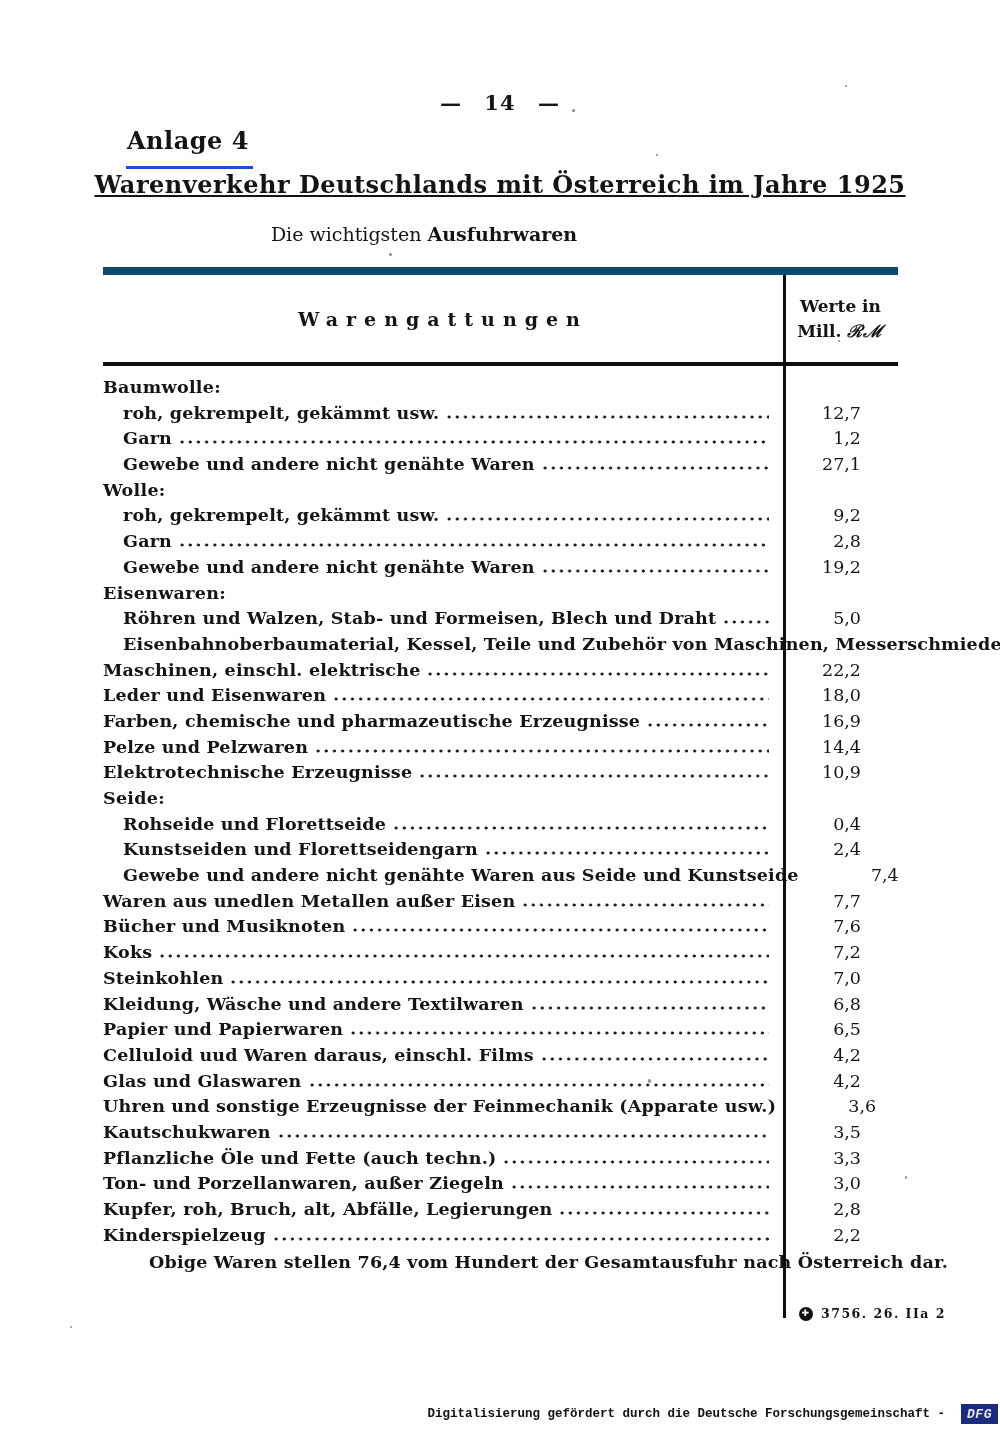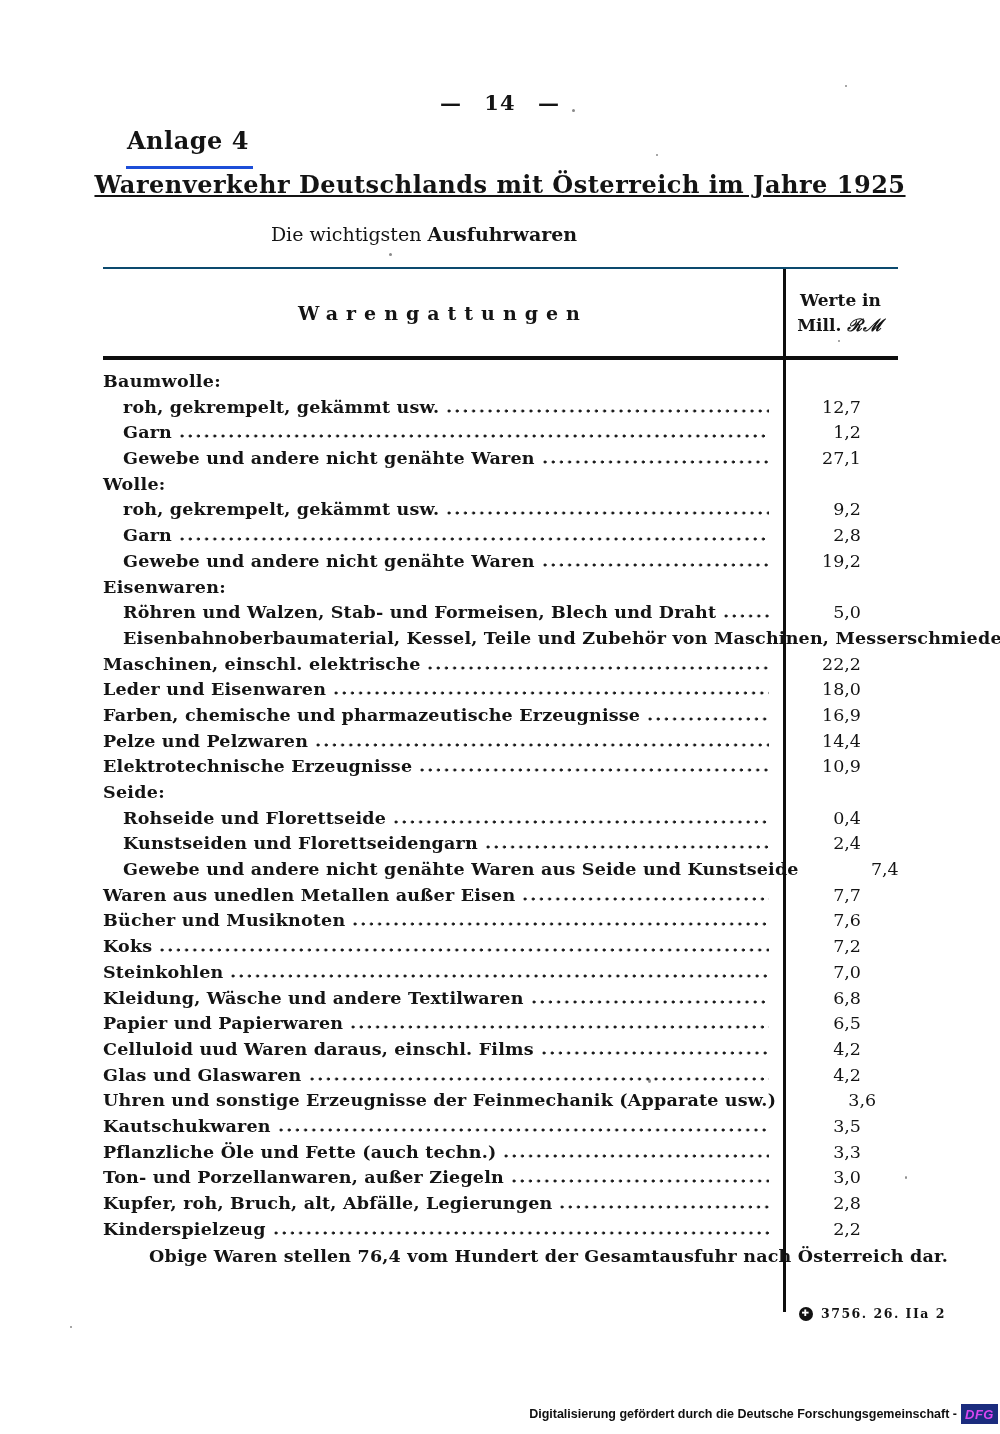--- a/index.html
+++ b/index.html
@@ -21,21 +21,21 @@
     font-weight:700;font-size:24px;letter-spacing:.5px;text-decoration:underline;
   }
   .subtitle{
     position:absolute;top:223px;left:0;width:848px;text-align:center;
     font-size:19px;font-weight:500;
   }
   .subtitle .emph{font-weight:700;}
   
   .sheet{
     position:absolute;left:103px;top:267px;width:795px;height:1043px;
-    border-top:2px solid #0c4a6e;box-sizing:border-box;
+    border-top:8px solid #0c4a6e;box-sizing:border-box;
   }
   .vdivider{
     position:absolute;left:680px;top:0;width:3px;height:1043px;background:#0e0e0e;
   }
   .thead{
     height:87px;border-bottom:4px solid #0e0e0e;display:flex;align-items:center;
   }
   .th-goods{
     width:680px;text-align:center;font-weight:700;font-size:19px;letter-spacing:8px;
   }
@@ -68,27 +68,27 @@
     position:absolute;left:799px;top:1306px;display:flex;align-items:center;gap:8px;
     font-size:12.5px;font-weight:700;letter-spacing:1.5px;
   }
   .cross-circle{
     width:14px;height:14px;border-radius:50%;background:#111;color:#fff;
     display:flex;align-items:center;justify-content:center;font-size:9px;line-height:1;
     font-family:"DejaVu Sans",sans-serif;
   }
   
   .dfgbar{
-    position:absolute;right:2px;top:1404px;display:flex;align-items:center;gap:4px;
-    font-family:Liberation Sans, sans-serif;
+    position:absolute;right:2px;top:1404px;display:flex;align-items:center;gap:16px;
+    font-family:Liberation Mono, monospace;
     font-size:12.5px;font-weight:700;color:#101010;
   }
   .dfglogo{
     display:inline-flex;align-items:center;justify-content:center;
-    width:37px;height:20px;color:#d946ef;font-size:13px;font-weight:700;
+    width:37px;height:20px;color:#e5e5e5;font-size:13px;font-weight:700;
     font-style:italic;letter-spacing:.5px;
   }
   .speck{position:absolute;background:#4a4a4a;border-radius:50%;opacity:.65;}
 </style>
 </head>
 <body>
 
 <div class="pagenum">— 14 —</div>
 
 <div class="annex">Anlage 4</div>

